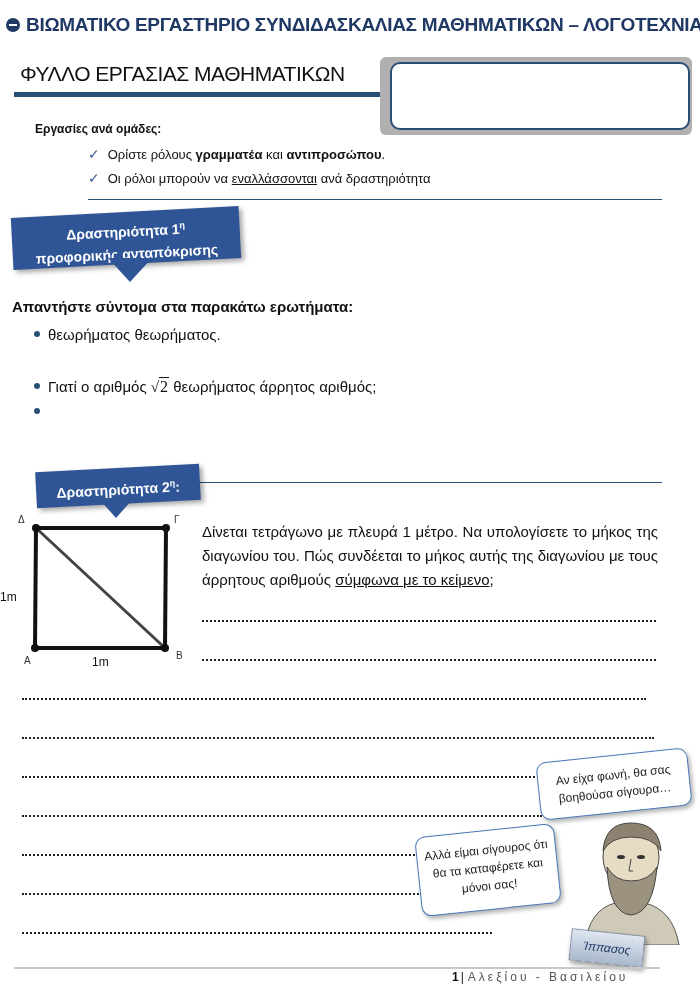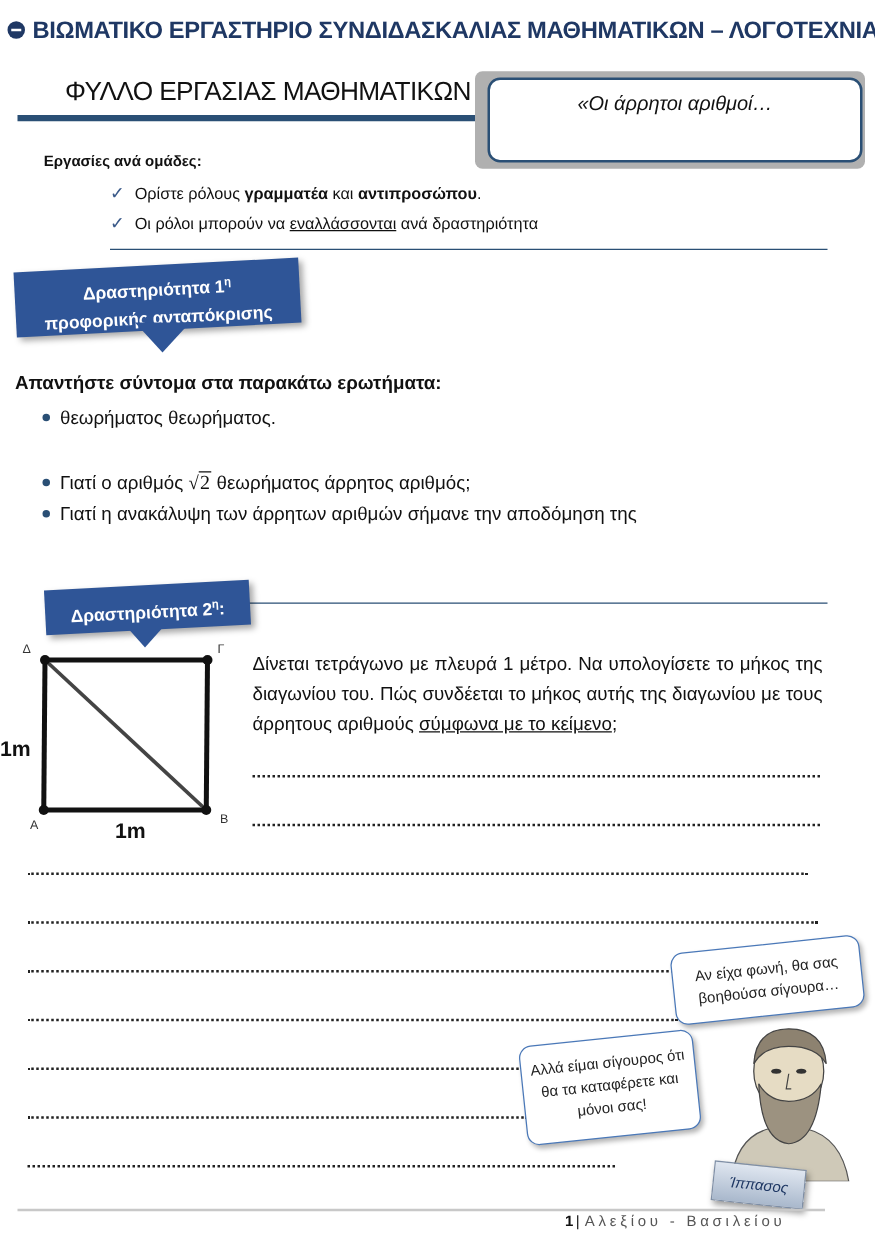--- a/index.html
+++ b/index.html
@@ -1,42 +1,42 @@
 <!DOCTYPE html>
 <html><head>
 <meta charset="utf-8">
 <style>
   html,body{margin:0;padding:0;background:#fff;}
   body{width:700px;height:988px;position:relative;overflow:hidden;font-family:"Liberation Sans Narrow","Liberation Sans",sans-serif;color:#111;}
   .abs{position:absolute;}
   .header{left:6px;top:14px;font-size:19px;font-weight:bold;color:#1f3864;letter-spacing:-0.3px;white-space:nowrap;}
   .header .arrow{display:inline-block;width:14px;height:14px;border-radius:50%;background:#1f3864;vertical-align:-1px;margin-right:6px;position:relative;}
   .header .arrow:after{content:"";position:absolute;left:3px;top:6px;width:8px;height:2px;background:#fff;}
-  .title{left:20px;top:62px;font-size:21px;color:#111;letter-spacing:-0.5px;white-space:nowrap;margin-left:32px;}
+  .title{left:20px;top:62px;font-size:21px;color:#111;letter-spacing:-0.5px;white-space:nowrap;}
   .title-rule{left:14px;top:92px;width:380px;height:5px;background:#2a4f75;}
   .quote-shadow{left:380px;top:57px;width:312px;height:78px;background:#b0b0b0;border-radius:6px;}
   .quote{left:390px;top:62px;width:300px;height:68px;background:#fff;border:2px solid #2a4f75;border-radius:10px;box-sizing:border-box;text-align:center;font-style:italic;font-size:16px;line-height:24px;padding-top:8px;font-family:"Liberation Sans",sans-serif;}
   .groups-title{left:35px;top:122px;font-size:12px;font-weight:bold;font-family:"Liberation Sans",sans-serif;}
   .check-item{left:88px;font-size:13px;font-family:"Liberation Sans",sans-serif;white-space:nowrap;}
   .check-item .ck{color:#3b5a8a;margin-right:8px;font-size:14px;}
   .rule1{left:88px;top:199px;width:574px;height:1px;background:#2a4f75;}
   .banner{background:#2f5597;color:#fff;font-weight:bold;text-align:center;font-family:"Liberation Sans",sans-serif;box-shadow:3px 3px 5px rgba(0,0,0,0.35);}
   .banner1{left:12px;top:212px;width:228px;height:52px;font-size:14px;line-height:22px;padding-top:5px;box-sizing:border-box;transform:rotate(-3deg);}
   .arrowdown1{left:108px;top:258px;width:0;height:0;border-left:22px solid transparent;border-right:22px solid transparent;border-top:24px solid #2f5597;}
   .answer-title{left:12px;top:298px;font-size:15px;font-weight:bold;font-family:"Liberation Sans",sans-serif;}
   .q-item{left:40px;font-size:15px;line-height:25px;width:560px;}
   .q-item .dot{position:absolute;left:-6px;top:9px;width:6px;height:6px;border-radius:50%;background:#2a4f75;}
   .sqrt{font-family:"Liberation Serif",serif;font-size:16px;border-top:1px solid #111;padding:0 1px;}
   .rule2{left:190px;top:482px;width:472px;height:1px;background:#2a4f75;}
   .banner2{left:36px;top:468px;width:164px;height:36px;font-size:14px;line-height:36px;transform:rotate(-3deg);}
   .arrowdown2{left:100px;top:500px;width:0;height:0;border-left:16px solid transparent;border-right:16px solid transparent;border-top:18px solid #2f5597;}
   .para{left:202px;top:520px;width:456px;font-size:15px;line-height:24px;text-align:justify;font-family:"Liberation Sans",sans-serif;}
   .dots{height:0;border-top:2px dotted #222;}
   .vtx{font-size:10px;color:#333;font-family:"Liberation Sans",sans-serif;}
-  .mlabel{font-size:17px;font-weight:bold;font-family:"Liberation Sans",sans-serif;}
+  .mlabel{font-size:12px;font-weight:normal;font-family:"Liberation Sans",sans-serif;}
   .bubble{background:#fff;border:1px solid #4a78b8;border-radius:10px;box-shadow:2px 3px 4px rgba(0,0,0,0.3);text-align:center;font-size:12px;line-height:18px;color:#222;font-family:"Liberation Sans",sans-serif;box-sizing:border-box;}
   .bubble1{left:538px;top:755px;width:152px;height:58px;padding-top:10px;transform:rotate(-6deg);}
   .bubble2{left:418px;top:830px;width:140px;height:80px;padding-top:10px;transform:rotate(-6deg);}
   .bust{left:575px;top:815px;width:110px;height:130px;}
   .namebox{left:570px;top:932px;width:72px;height:30px;background:linear-gradient(#dfe6f0,#a9b8cc);border:1px solid #7f8fa6;box-shadow:2px 3px 5px rgba(0,0,0,0.4);font-size:12px;line-height:30px;text-align:center;font-style:italic;color:#1f3864;transform:rotate(6deg);font-family:"Liberation Sans",sans-serif;}
   .footer-rule{left:14px;top:967px;width:646px;height:2px;background:#c8c8c8;}
   .footer{left:452px;top:970px;font-size:12px;color:#555;letter-spacing:3px;font-family:"Liberation Sans",sans-serif;white-space:nowrap;text-align:right;}
   .footer .pn{color:#111;font-weight:bold;letter-spacing:0;}
   .footer .bar{color:#111;letter-spacing:0;margin:0 4px 0 2px;}
 </style>
@@ -45,21 +45,20 @@
 
 <div class="abs header">
   <span class="arrow"></span><span>ΒΙΩΜΑΤΙΚΟ ΕΡΓΑΣΤΗΡΙΟ ΣΥΝΔΙΔΑΣΚΑΛΙΑΣ ΜΑΘΗΜΑΤΙΚΩΝ – ΛΟΓΟΤΕΧΝΙΑΣ</span>
 </div>
 
 <div class="abs title">ΦΥΛΛΟ ΕΡΓΑΣΙΑΣ ΜΑΘΗΜΑΤΙΚΩΝ</div>
 <div class="abs title-rule"></div>
 
 <div class="abs quote-shadow"></div>
 <div class="abs quote">
-  <div>«Οι άρρητοι αριθμοί…</div>
 </div>
 
 <div class="abs groups-title">Εργασίες ανά ομάδες:</div>
 <div class="abs check-item" style="top:146px">
   <span class="ck">✓</span><span>Ορίστε ρόλους </span><b>γραμματέα</b><span> και </span><b>αντιπροσώπου</b><span>.</span>
 </div>
 <div class="abs check-item" style="top:170px">
   <span class="ck">✓</span><span>Οι ρόλοι μπορούν να </span><u>εναλλάσσονται</u><span> ανά δραστηριότητα</span>
 </div>
 <div class="abs rule1"></div>
@@ -74,21 +73,20 @@
 <div class="abs q-item" style="top:322px">
   <span class="dot"></span>
   <div style="padding-left:8px">θεωρήματος θεωρήματος.</div>
 </div>
 <div class="abs q-item" style="top:374px">
   <span class="dot"></span>
   <div style="padding-left:8px"><span>Γιατί ο αριθμός </span><span style="font-family:'Liberation Serif',serif">√</span><span class="sqrt">2</span><span> θεωρήματος άρρητος αριθμός;</span></div>
 </div>
 <div class="abs q-item" style="top:399px">
   <span class="dot"></span>
-  <div style="padding-left:8px">Γιατί η ανακάλυψη των άρρητων αριθμών σήμανε την αποδόμηση της</div>
 </div>
 
 <div class="abs rule2"></div>
 <div class="abs banner banner2">
   <span>Δραστηριότητα 2</span><sup style="font-size:9px">η</sup><span>:</span>
 </div>
 <div class="abs arrowdown2"></div>
 
 <svg class="abs" style="left:0;top:510px" width="200" height="165">
   <line x1="36" y1="18" x2="166" y2="18" stroke="#111" stroke-width="4"></line>

